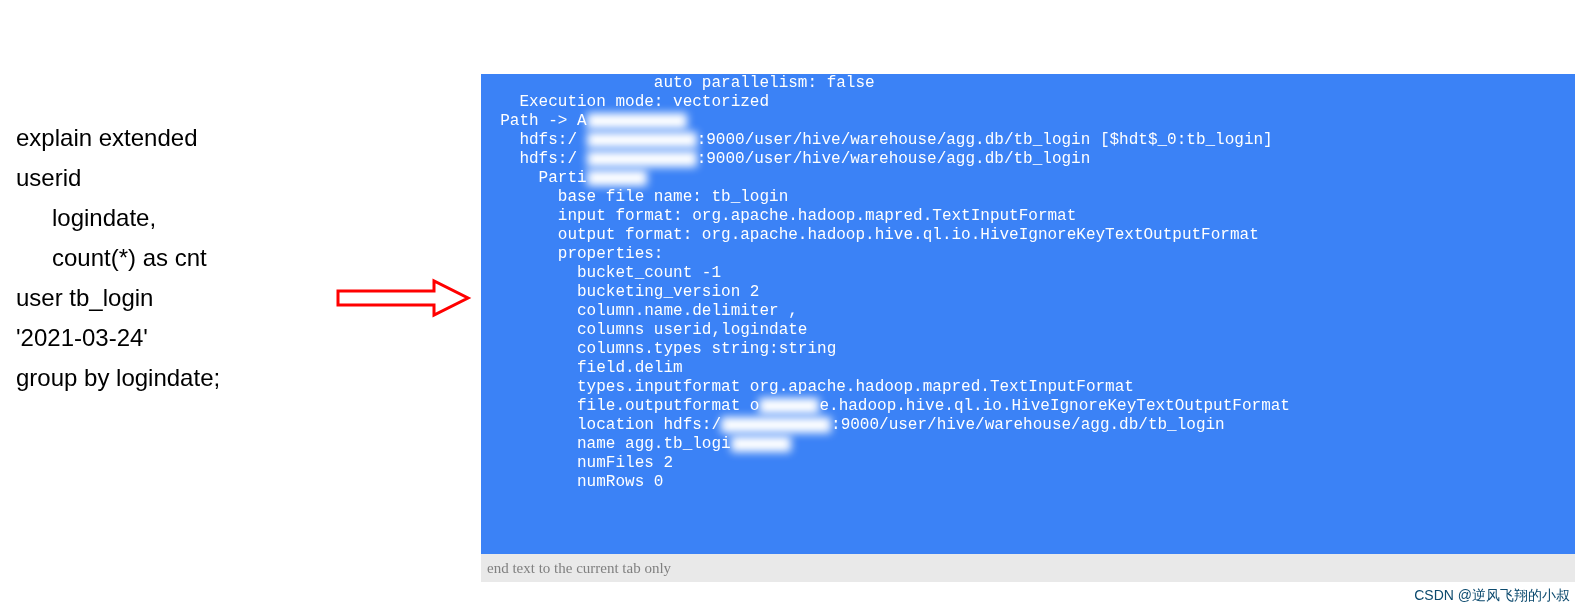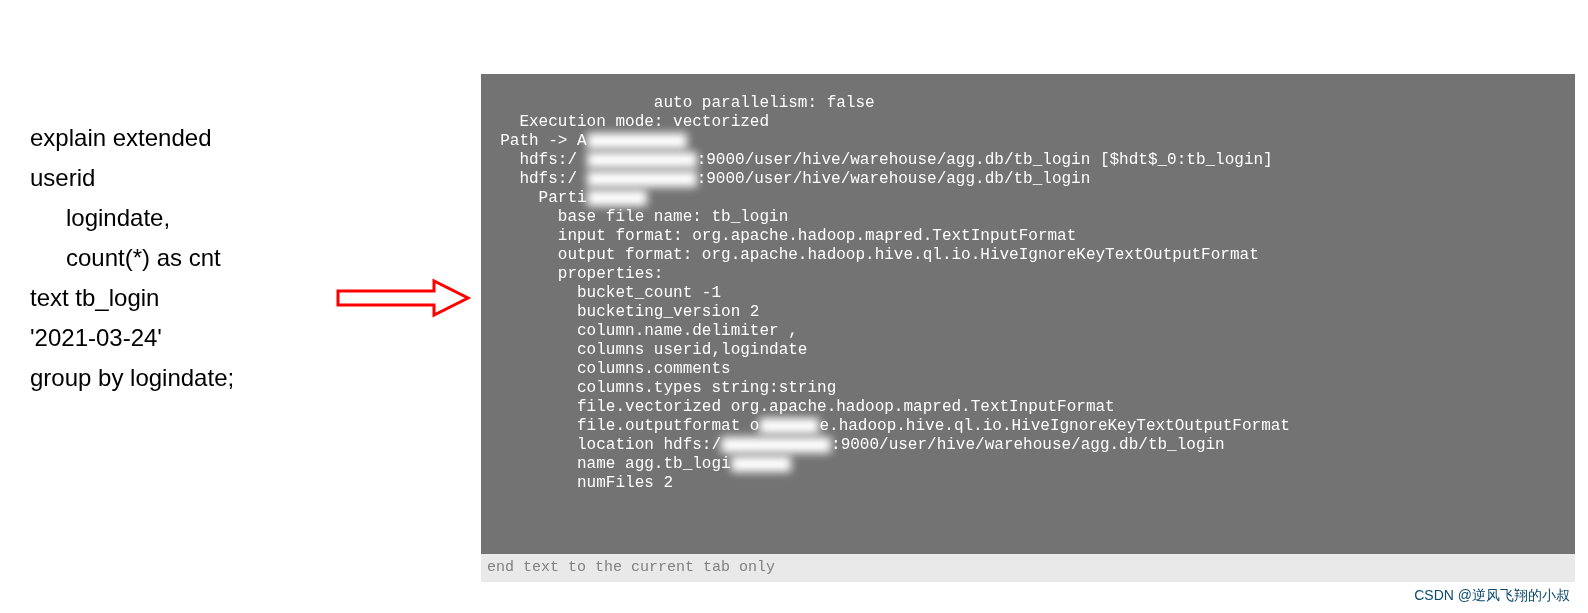--- a/index.html
+++ b/index.html
@@ -1,40 +1,40 @@
 <!DOCTYPE html>
 <html><head>
 <meta charset="utf-8">
 <style>
   * { margin: 0; padding: 0; box-sizing: border-box; }
   html, body { width: 1588px; height: 613px; background: #ffffff; font-family: "Segoe UI", "Microsoft YaHei", Arial, sans-serif; }
   .wrap { position: relative; width: 1588px; height: 613px; }
-  .sql-block { position: absolute; left: 30px; top: 118px; width: 280px; font-size: 24px; line-height: 40px; color: #000; }
+  .sql-block { position: absolute; left: 16px; top: 118px; width: 280px; font-size: 24px; line-height: 40px; color: #000; }
   .sql-line-indent { padding-left: 36px; }
   .arrow { position: absolute; left: 334px; top: 277px; width: 140px; height: 42px; }
-  .terminal { position: absolute; left: 481px; top: 74px; width: 1094px; height: 480px; background: #737373; color: #fff; font-family: "Consolas", "Courier New", monospace; font-size: 16px; line-height: 19px; overflow: hidden; padding: 20px 0 0 0; }
+  .terminal { position: absolute; left: 481px; top: 74px; width: 1094px; height: 480px; background: #3b82f6; color: #fff; font-family: "Consolas", "Courier New", monospace; font-size: 16px; line-height: 19px; overflow: hidden; padding: 0 0 0 0; }
   .t-row { white-space: pre; }
   .redact { display: inline-block; background: #fff; height: 16px; vertical-align: middle; filter: blur(4px); border-radius:2px; }
   .redact.r1 { width: 100px; }
   .redact.r2 { width: 60px; }
   .redact.r3 { width: 110px; }
-  .statusbar { position: absolute; left: 481px; top: 554px; width: 1094px; height: 28px; background: #e9e9e9; color: #808080; font-family: Liberation Mono, monospace; font-size: 15px; line-height: 28px; padding-left: 6px; }
+  .statusbar { position: absolute; left: 481px; top: 554px; width: 1094px; height: 28px; background: #e9e9e9; color: #808080; font-family: Liberation Serif, serif; font-size: 15px; line-height: 28px; padding-left: 6px; }
   .watermark { position: absolute; right: 18px; bottom: 8px; color: #0c4a6e; font-size: 14px; font-family: "Microsoft YaHei", Arial, sans-serif; }
 </style>
 </head>
 <body>
 
 <div class="wrap">
 
   <div class="sql-block">
     <div>explain extended</div>
     <div>userid</div>
     <div class="sql-line-indent">logindate,</div>
     <div class="sql-line-indent">count(*) as cnt</div>
-    <div>text tb_login</div>
+    <div>user tb_login</div>
     <div>'2021-03-24'</div>
     <div>group by logindate;</div>
   </div>
 
   <div class="arrow">
     <svg viewBox="0 0 140 42" width="140" height="42">
       <g fill="#fff" stroke="#ff0000" stroke-width="3">
         <path d="M4 14 L100 14 L100 4 L134 21 L100 38 L100 28 L4 28 Z"></path>
       </g>
     </svg>
@@ -48,26 +48,27 @@
     <div class="t-row"><span>    hdfs:/</span> <span class="redact r3"></span><span>:9000/user/hive/warehouse/agg.db/tb_login</span></div>
     <div class="t-row"><span>      Parti</span><span class="redact r2"></span></div>
     <div class="t-row">        base file name: tb_login</div>
     <div class="t-row">        input format: org.apache.hadoop.mapred.TextInputFormat</div>
     <div class="t-row">        output format: org.apache.hadoop.hive.ql.io.HiveIgnoreKeyTextOutputFormat</div>
     <div class="t-row">        properties:</div>
     <div class="t-row">          bucket_count -1</div>
     <div class="t-row">          bucketing_version 2</div>
     <div class="t-row">          column.name.delimiter ,</div>
     <div class="t-row">          columns userid,logindate</div>
-    <div class="t-row">          columns.comments</div>
     <div class="t-row">          columns.types string:string</div>
-    <div class="t-row">          file.vectorized org.apache.hadoop.mapred.TextInputFormat</div>
+    <div class="t-row">          field.delim</div>
+    <div class="t-row">          types.inputformat org.apache.hadoop.mapred.TextInputFormat</div>
     <div class="t-row"><span>          file.outputformat o</span><span class="redact r2"></span><span>e.hadoop.hive.ql.io.HiveIgnoreKeyTextOutputFormat</span></div>
     <div class="t-row"><span>          location hdfs:/</span><span class="redact r3"></span><span>:9000/user/hive/warehouse/agg.db/tb_login</span></div>
     <div class="t-row"><span>          name agg.tb_logi</span><span class="redact r2"></span></div>
     <div class="t-row">          numFiles 2</div>
+    <div class="t-row">          numRows 0</div>
   </div>
 
   <div class="statusbar">end text to the current tab only</div>
 
   <div class="watermark">CSDN @逆风飞翔的小叔</div>
 
 </div>
 
 </body></html>

